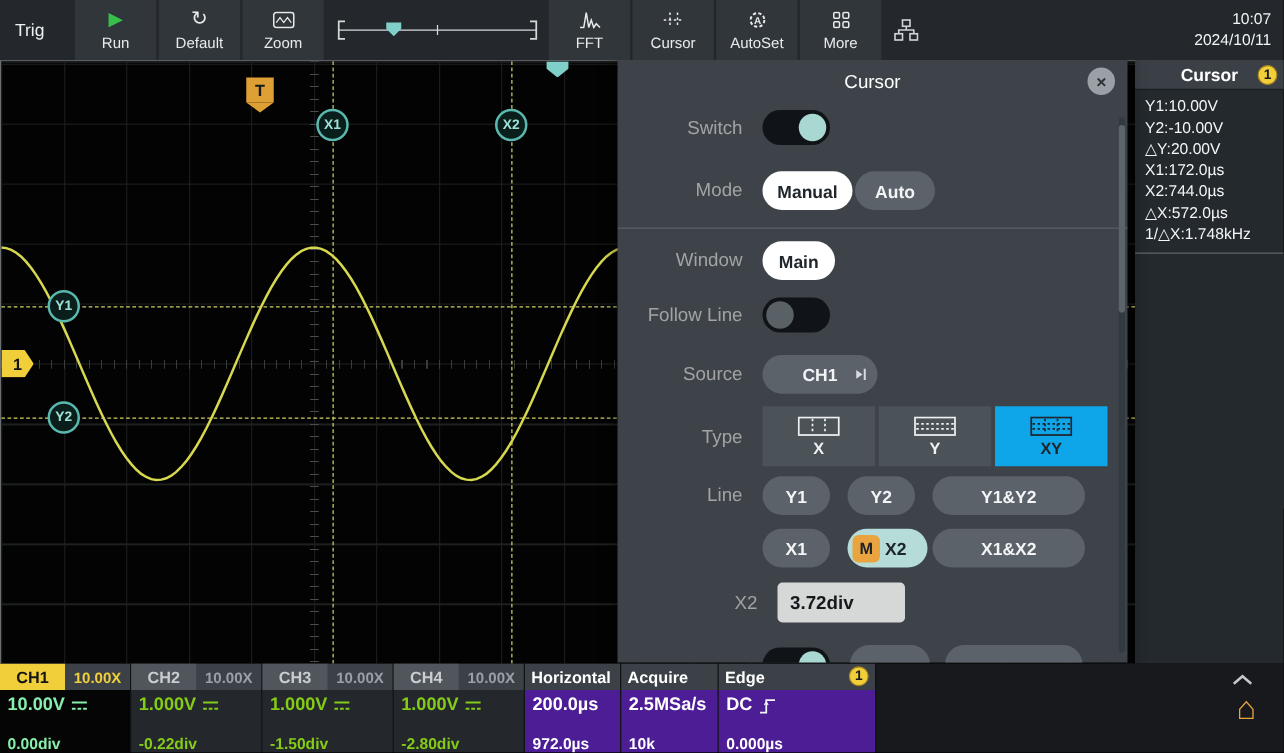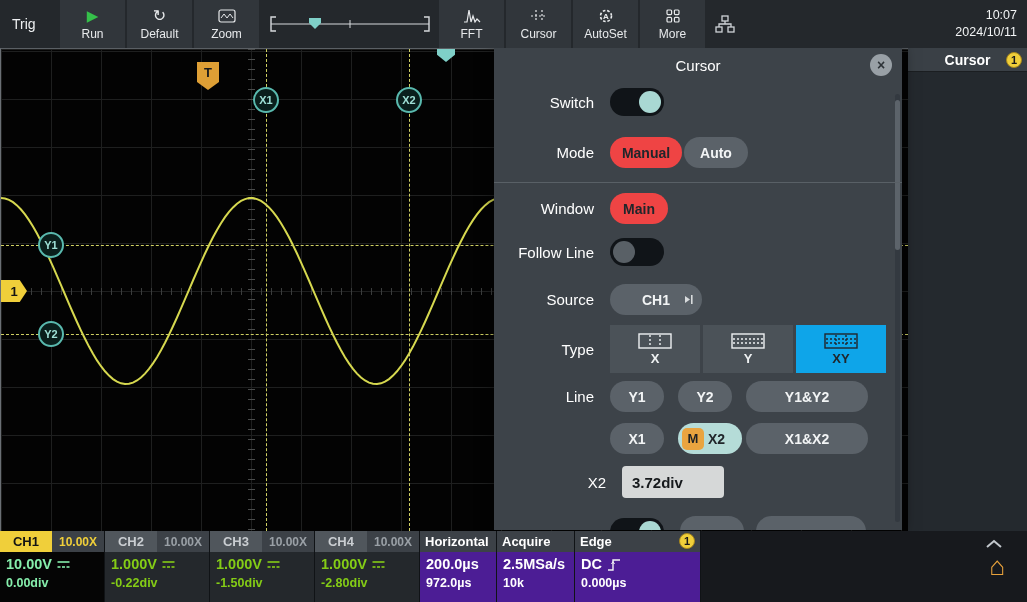--- a/index.html
+++ b/index.html
@@ -41,23 +41,23 @@
 .plist{padding:5px 0 6px;border-bottom:1px solid #60666c}
 .pitem{height:17px;line-height:17px;padding-left:8px;font-size:12.5px;color:#f4f6f7;white-space:nowrap}
 
 
 .dlg{position:absolute;left:494px;top:48px;width:408px;height:482px;background:#3d4349;z-index:6;overflow:hidden;box-shadow:0 0 14px rgba(0,0,0,.6)}
 .dlg-title{position:absolute;top:9px;left:0;right:0;text-align:center;font-size:15px;color:#fff}
 .dlg-close{position:absolute;right:10px;top:6px;width:22px;height:22px;border-radius:50%;background:#99a0a6;color:#2d3237;font-size:14px;font-weight:bold;display:grid;place-items:center;cursor:pointer}
 .dscroll{position:absolute;right:2px;top:46px;bottom:8px;width:5px;background:#333940;border-radius:3px}
 .dthumb{position:absolute;right:2px;top:52px;width:5px;height:150px;background:#5c636a;border-radius:3px}
 .drow{position:absolute;left:0;width:100%;display:flex;align-items:center}
-.dlabel{flex:none;width:100px;text-align:right;margin-right:16px;font-size:15px;color:#ffffff}
+.dlabel{flex:none;width:100px;text-align:right;margin-right:16px;font-size:15px;color:#a3a3a3}
 .pill{flex:none;height:31px;border-radius:16px;background:#5b6269;color:#f2f4f5;font-size:14px;font-weight:bold;display:flex;align-items:center;justify-content:center;cursor:pointer}
-.pill.sel{background:#ef4444;color:#20262b}
+.pill.sel{background:#ffffff;color:#20262b}
 .divider{position:absolute;left:0;right:0;top:134px;height:1px;background:#596066}
 .tog{flex:none;width:54px;height:28px;border-radius:14px;background:#101418;position:relative;cursor:pointer}
 .tog .knob{position:absolute;top:3px;width:22px;height:22px;border-radius:50%}
 .tog.on .knob{right:3px;background:#a9d8d3}
 .tog.off .knob{left:3px;background:#596066}
 .typebtn{flex:none;width:90px;height:48px;margin-right:3px;background:#4b5258;color:#eef1f2;display:flex;flex-direction:column;align-items:center;justify-content:center;gap:2px;font-size:13px;font-weight:bold;cursor:pointer}
 .typebtn.sel{background:#0ea5e9;color:#20262b}
 .combo{flex:none;height:31px;width:64px;border-radius:16px;background:#b5dcd8;display:flex;align-items:center;gap:4px;padding-left:4px;cursor:pointer}
 .mbadge{width:22px;height:22px;border-radius:5px;background:#e9a43f;color:#1c2125;font-size:13px;font-weight:bold;display:grid;place-items:center}
 .combo .ctext{color:#20262b;font-size:14px;font-weight:bold}
@@ -66,21 +66,21 @@
 .srcicon{position:absolute;right:8px;top:9px}
 
 
 .sb{position:absolute;left:0;bottom:0;width:1027px;height:71px;background:#101316;display:flex;z-index:8}
 .blk{flex:none;margin-right:1px;display:flex;flex-direction:column;cursor:pointer}
 .blk-h{height:21px;display:flex;align-items:stretch;background:#3c4147;font-weight:bold}
 .chname{flex:none;width:52px;display:grid;place-items:center;font-size:13px}
 .chprobe{flex:1;display:grid;place-items:center;font-size:12px}
 .blk-b{flex:1;padding:4px 6px 0 6px}
 .vline{display:flex;align-items:center;gap:5px;font-size:14.5px;font-weight:bold;line-height:17px;white-space:nowrap}
-.oline{font-size:12.5px;font-weight:bold;margin-top:3px;white-space:nowrap}
+.oline{font-size:12.5px;font-weight:bold;margin-top:15px;white-space:nowrap}
 .ch-on .chname{background:#f0cf3a;color:#141414}
 .ch-on .chprobe{color:#f0cf3a}
 .ch-on .blk-b{background:#050505;color:#86efac}
 .ch-off .chname{background:#50565c;color:#c9cdd1}
 .ch-off .chprobe{color:#9aa0a6}
 .ch-off .blk-b{background:#24282c;color:#84cc16}
 .sys .blk-h{padding-left:5px;align-items:center;font-size:13px;color:#fff}
 .sys .blk-b{background:#4c1d95;color:#fff}
 .sb-rest{flex:1;background:#17191d;position:relative}
 .nav-up{position:absolute;right:24px;top:8px;cursor:pointer}
@@ -206,20 +206,29 @@
   <div class="tflag">T</div>
   <div class="tmark"></div>
   <div class="chmark">1</div>
 </div>
 
 <div class="panel">
   <div class="panel-h">
     <span>Cursor</span>
     <span class="badge">1</span>
   </div>
+  <div class="plist">
+    <div class="pitem">Y1:10.00V</div>
+    <div class="pitem">Y2:-10.00V</div>
+    <div class="pitem">△Y:20.00V</div>
+    <div class="pitem">X1:172.0µs</div>
+    <div class="pitem">X2:744.0µs</div>
+    <div class="pitem">△X:572.0µs</div>
+    <div class="pitem">1/△X:1.748kHz</div>
+  </div>
 </div>
 
 <div class="dlg">
   <div class="dlg-title">Cursor</div>
   <div class="dlg-close">×</div>
   <div class="dscroll"></div>
   <div class="dthumb"></div>
 
   <div class="drow" style="top:40px">
     <span class="dlabel">Switch</span>

